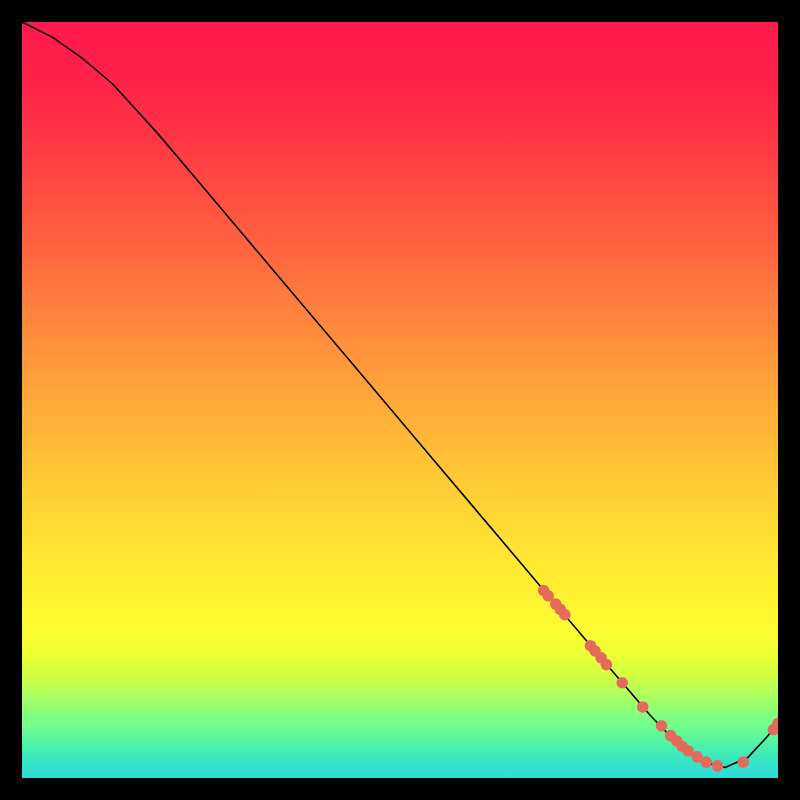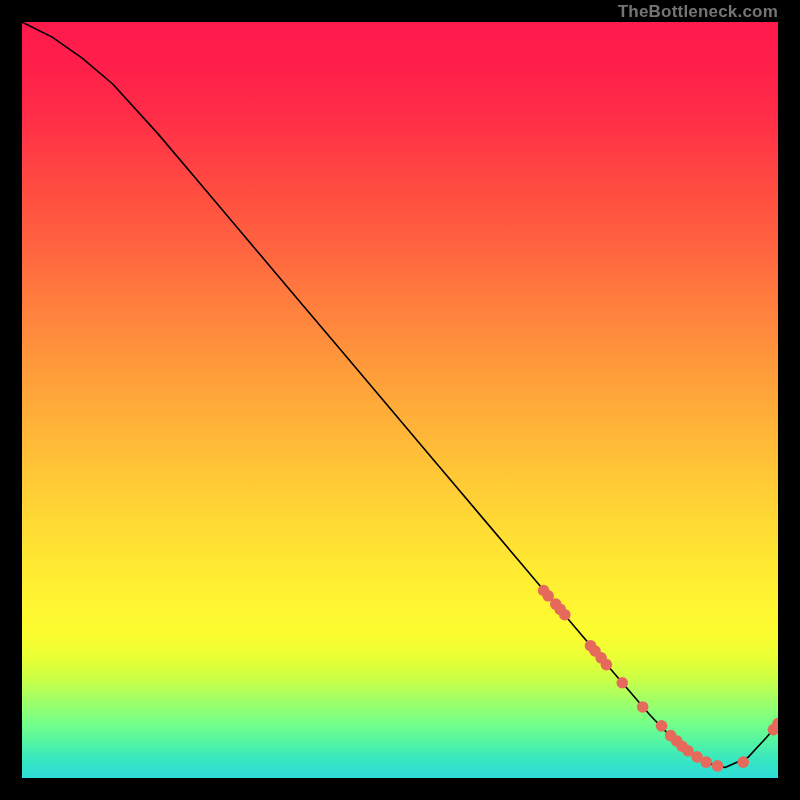--- a/index.html
+++ b/index.html
@@ -100,14 +100,13 @@
           <circle cx="666.04" cy="728.78" r="5.8" fill="#e66a5c"></circle>
           <circle cx="675.11" cy="734.83" r="5.8" fill="#e66a5c"></circle>
           <circle cx="684.18" cy="740.12" r="5.8" fill="#e66a5c"></circle>
           <circle cx="695.52" cy="743.90" r="5.8" fill="#e66a5c"></circle>
           <circle cx="721.22" cy="740.12" r="5.8" fill="#e66a5c"></circle>
           <circle cx="751.46" cy="707.62" r="5.8" fill="#e66a5c"></circle>
           <circle cx="756.00" cy="701.57" r="5.8" fill="#e66a5c"></circle>
         </g>
     </svg>
   </div>
-  <div class="attribution">TheBottleneck.com</div>
 </div>
 
 </body></html>

